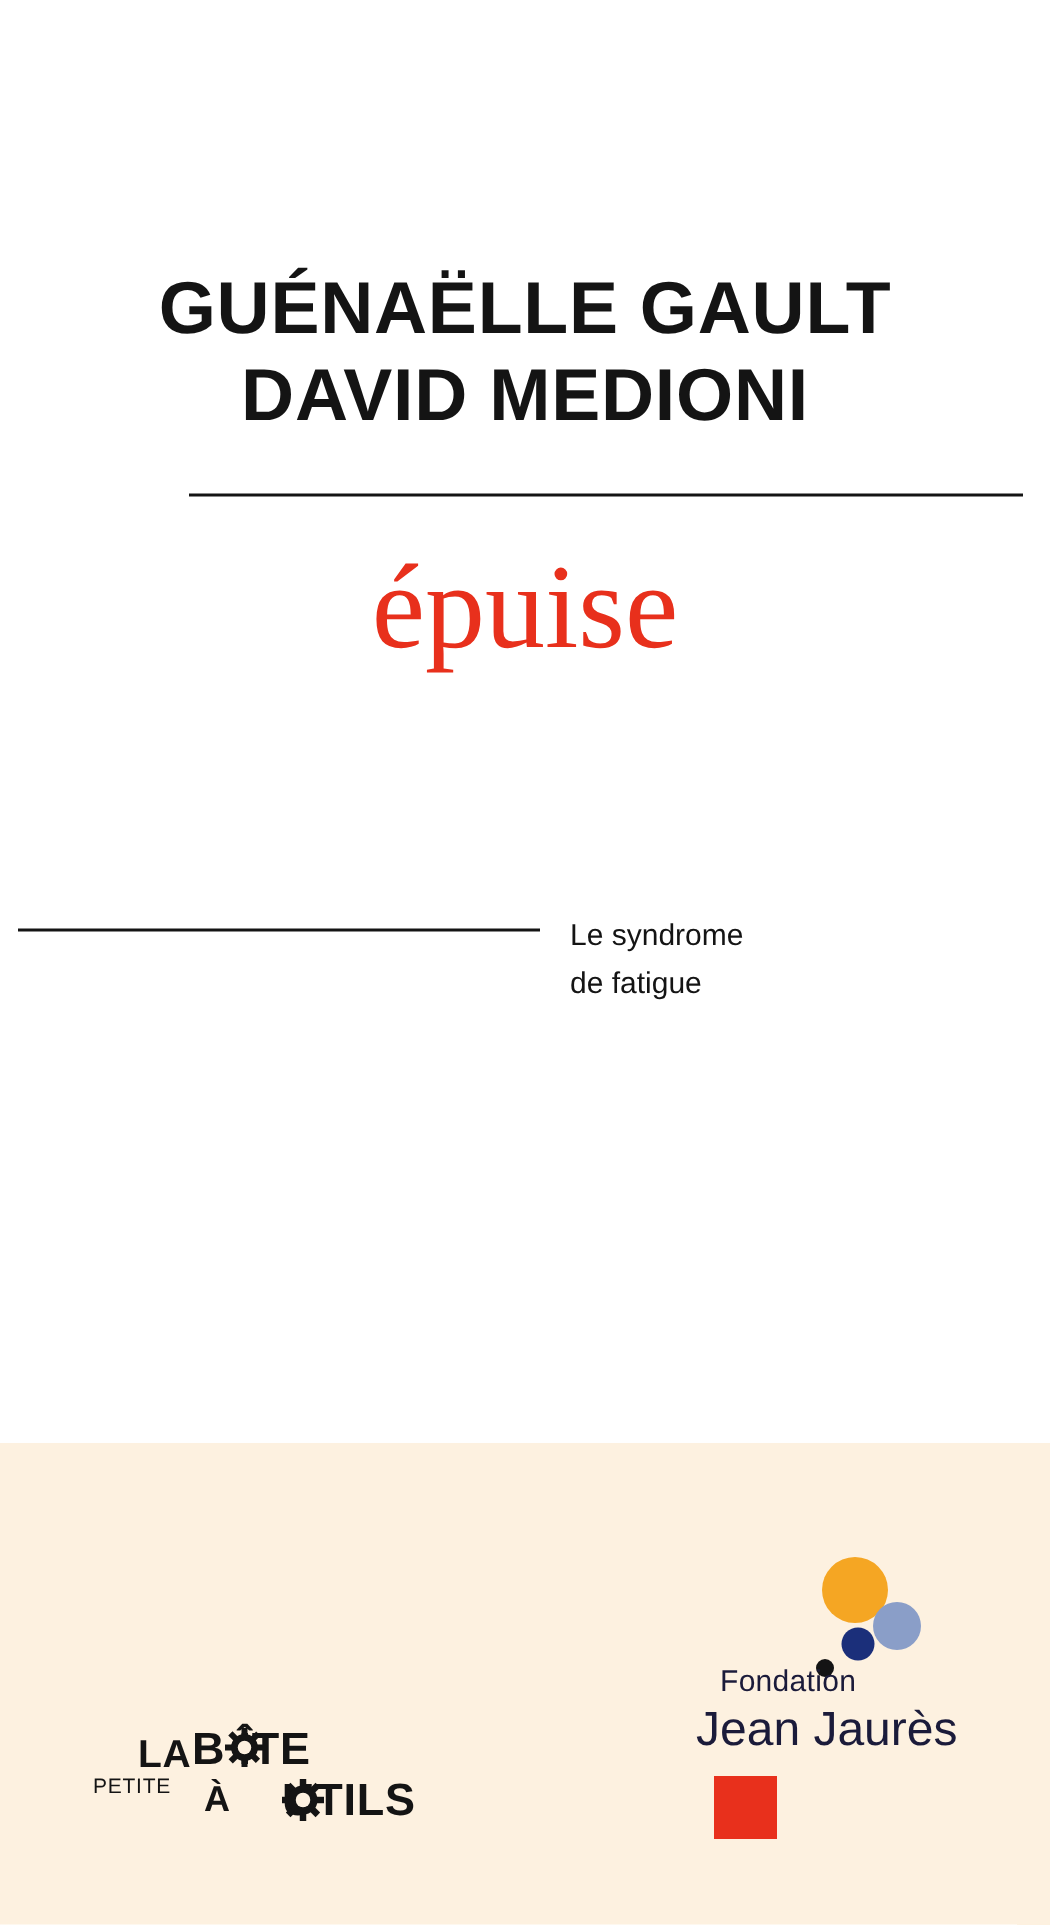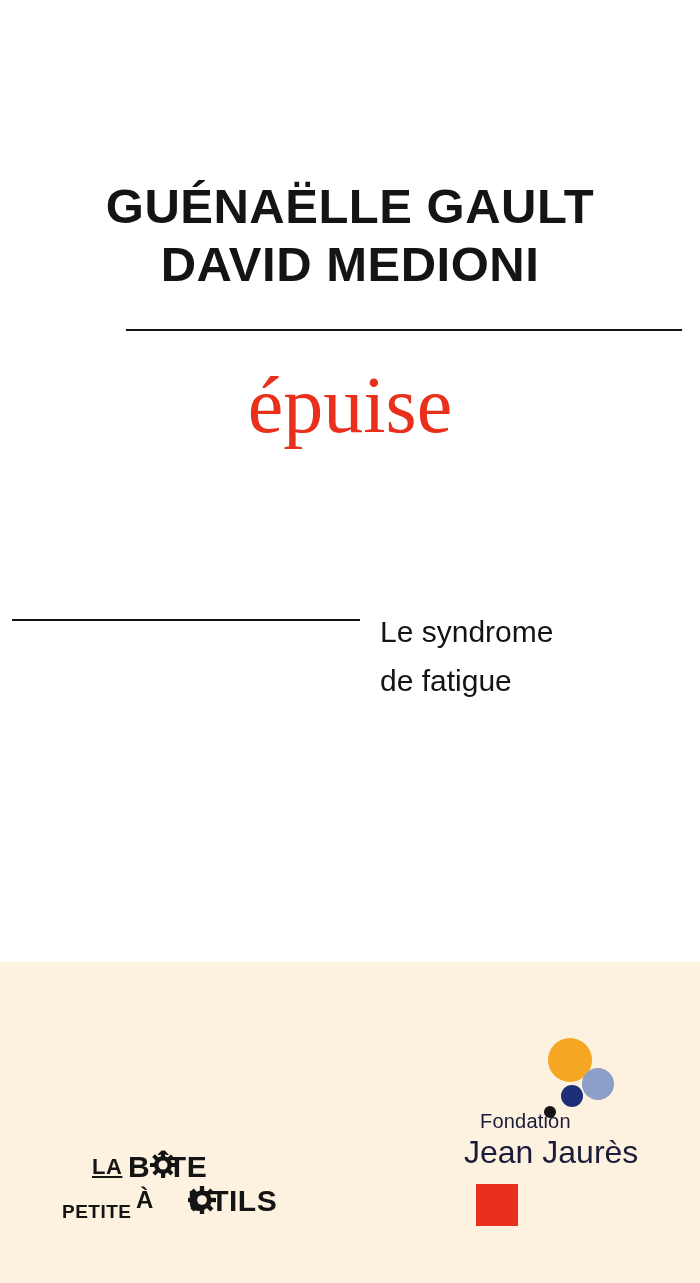--- a/index.html
+++ b/index.html
@@ -78,21 +78,21 @@
     background: #141414;
   }
 
   
   .subtitle {
     position: absolute;
     left: 380px;
     top: 608px;
     width: 300px;
     color: #141414;
-    font-size: 30px;
+    font-size: 20px;
     line-height: 1.62;
     font-weight: normal;
   }
   .subtitle .line {
     display: block;
     white-space: nowrap;
   }
 
   
   .collection-logo {
@@ -100,39 +100,38 @@
     left: 62px;
     top: 1148px;
     width: 200px;
     height: 80px;
     color: #141414;
   }
   .collection-logo .cl-la {
     position: absolute;
     left: 30px;
     top: 6px;
-    font-size: 22px;
-    font-weight: bold;
-    letter-spacing: 0.5px;
-    text-decoration: underline;
+    font-size: 26px;
+    font-weight: bold;
+    letter-spacing: 0.5px;
   }
   .collection-logo .cl-boite {
     position: absolute;
     left: 66px;
     top: 2px;
     font-size: 30px;
     font-weight: bold;
     letter-spacing: 0.5px;
   }
   .collection-logo .cl-petite {
     position: absolute;
     left: 0px;
-    top: 53px;
-    font-size: 19px;
-    font-weight: bold;
+    top: 34px;
+    font-size: 14px;
+    font-weight: normal;
     letter-spacing: 0.5px;
   }
   .collection-logo .cl-a {
     position: absolute;
     left: 74px;
     top: 38px;
     font-size: 24px;
     font-weight: bold;
   }
   .collection-logo .cl-utils {

